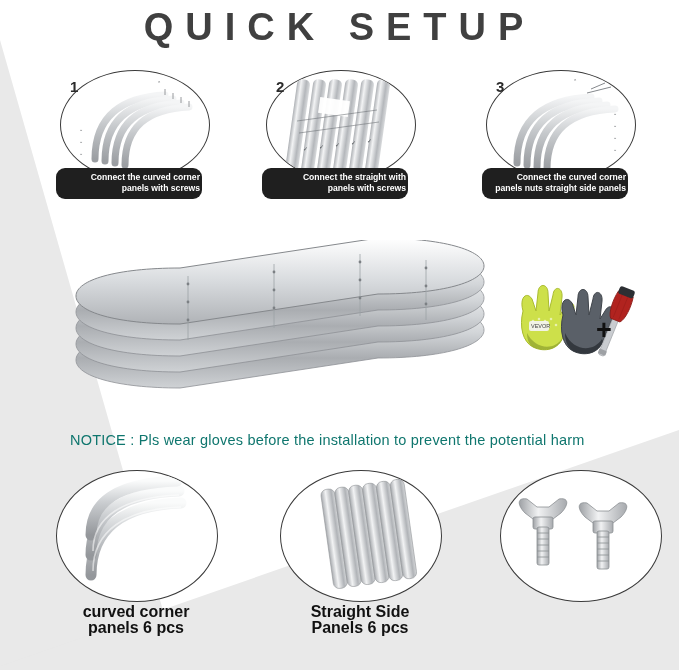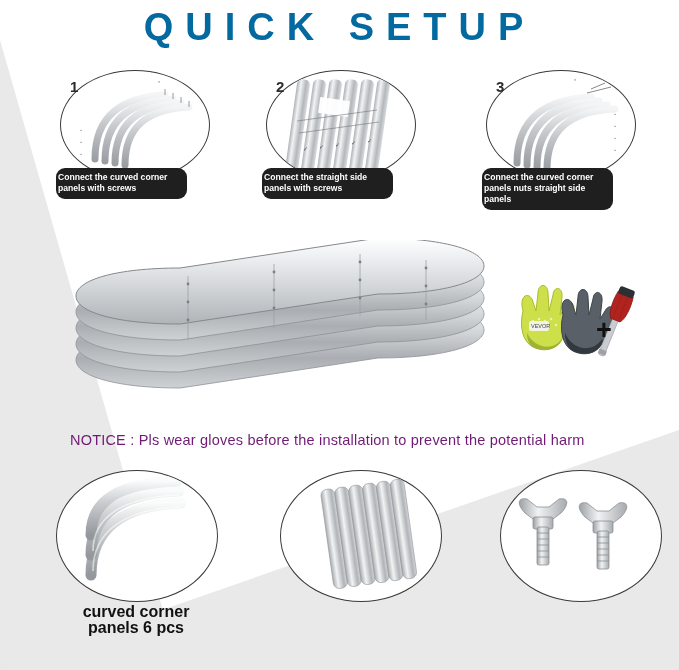--- a/index.html
+++ b/index.html
@@ -51,21 +51,21 @@
   
   .title {
     position: absolute;
     top: 6px;
     left: 0;
     width: 679px;
     text-align: center;
     font-size: 38px;
     font-weight: bold;
     letter-spacing: 12px;
-    color: #0369a1;
+    color: #404040;
     font-family: "Liberation Sans", sans-serif;
   }
   
   .step {
     position: absolute;
     width: 152px;
     height: 140px;
   }
   .step-circle {
     position: absolute;
@@ -84,26 +84,26 @@
     top: 8px;
     font-size: 15px;
     font-weight: bold;
     color: #2b2b2b;
     z-index: 4;
   }
   .step-label {
     position: absolute;
     top: 98px;
     left: -4px;
-    width: 131px;
+    width: 146px;
     background: #1f1f1f;
     color: #ffffff;
     font-size: 8.6px;
     line-height: 11px;
-    text-align: left;
+    text-align: right;
     padding: 4px 2px 5px 2px;
     border-radius: 9px;
     box-sizing: border-box;
     font-weight: bold;
     z-index: 5;
   }
   
   .bed {
     position: absolute;
     left: 60px;
@@ -126,21 +126,21 @@
     font-size: 27px;
     font-weight: bold;
     color: #111;
   }
   
   .notice {
     position: absolute;
     left: 70px;
     top: 432px;
     font-size: 14.5px;
-    color: #701a75;
+    color: #0f766e;
     letter-spacing: 0.2px;
     white-space: nowrap;
   }
   
   .part {
     position: absolute;
     width: 160px;
     height: 185px;
     text-align: center;
   }
@@ -240,21 +240,21 @@
             <text x="36" y="80">✓</text>
             <text x="52" y="78">✓</text>
             <text x="68" y="76">✓</text>
             <text x="84" y="74">✓</text>
             <text x="100" y="72">✓</text>
           </g>
         </svg>
       </div>
       <div class="step-num">2</div>
       <div class="step-label">
-        <span>Connect the straight side</span><br>
+        <span>Connect the straight with</span><br>
         <span>panels with screws</span>
       </div>
     </div>
 
     <div class="step" style="left:486px; top:70px;">
       <div class="step-circle">
         <svg width="148" height="108" viewBox="0 0 148 108">
           <defs>
             <linearGradient id="g3" x1="0" y1="0" x2="0" y2="1">
               <stop offset="0%" stop-color="#f4f5f6"></stop>
@@ -424,20 +424,24 @@
           <g transform="rotate(-8 80 65)">
             <rect x="46" y="14" width="14" height="100" rx="6" fill="url(#p2)" stroke="#93969a" stroke-width="0.6"></rect>
             <rect x="60" y="14" width="14" height="100" rx="6" fill="url(#p2)" stroke="#93969a" stroke-width="0.6"></rect>
             <rect x="74" y="14" width="14" height="100" rx="6" fill="url(#p2)" stroke="#93969a" stroke-width="0.6"></rect>
             <rect x="88" y="14" width="14" height="100" rx="6" fill="url(#p2)" stroke="#93969a" stroke-width="0.6"></rect>
             <rect x="102" y="14" width="14" height="100" rx="6" fill="url(#p2)" stroke="#93969a" stroke-width="0.6"></rect>
             <rect x="116" y="14" width="14" height="100" rx="6" fill="url(#p2)" stroke="#93969a" stroke-width="0.6"></rect>
           </g>
         </svg>
       </div>
+      <div class="part-label">
+        <span>Straight Side</span><br>
+        <span>Panels 6 pcs</span>
+      </div>
     </div>
 
     <div class="part" style="left:500px; top:470px;">
       <div class="part-circle">
         <svg width="160" height="130" viewBox="0 0 160 130">
           <defs>
             <linearGradient id="p3" x1="0" y1="0" x2="1" y2="0">
               <stop offset="0%" stop-color="#9ea1a5"></stop>
               <stop offset="40%" stop-color="#f1f2f3"></stop>
               <stop offset="100%" stop-color="#a7aaae"></stop>

